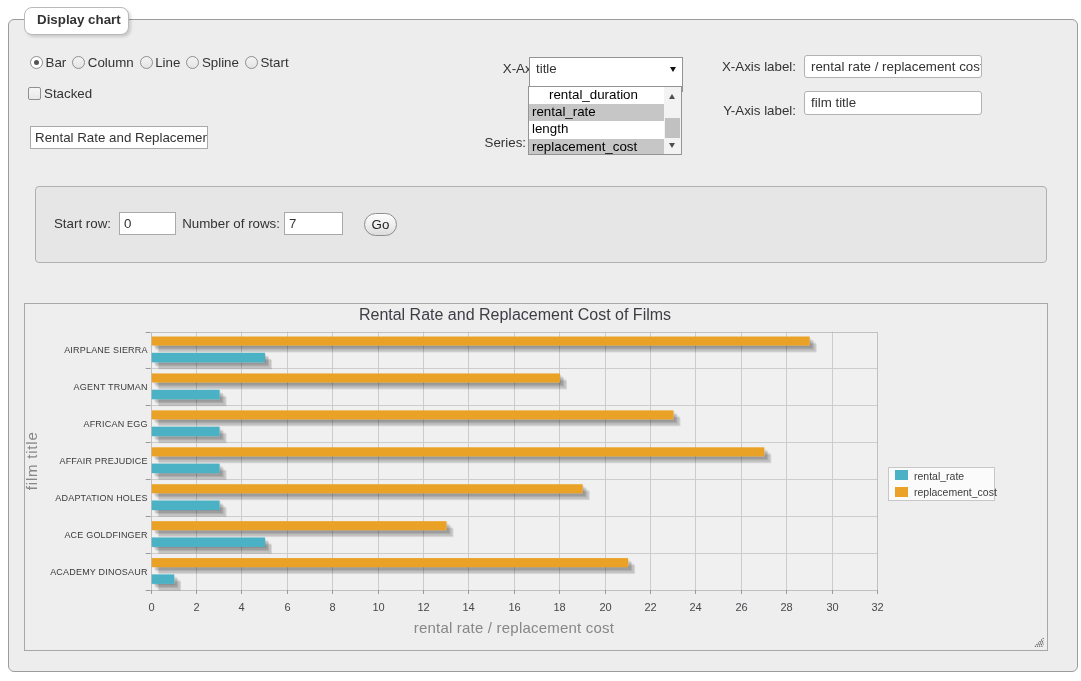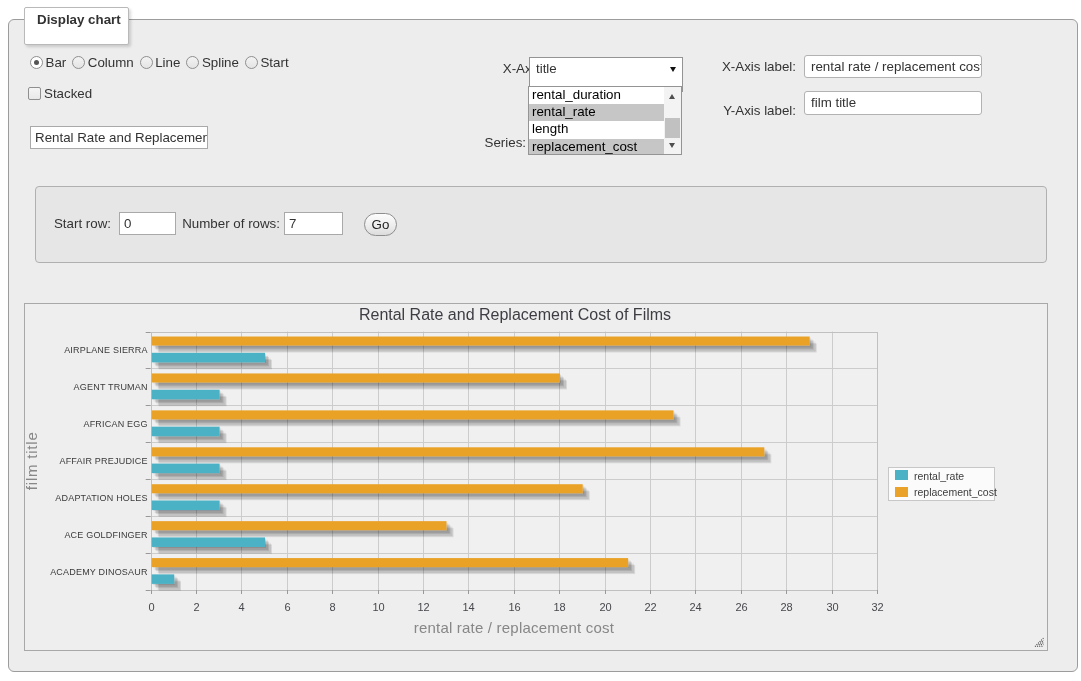--- a/index.html
+++ b/index.html
@@ -6,37 +6,37 @@
 .lbl{position:absolute;line-height:23px;height:23px;text-align:right;color:#333;}
 .inp{position:absolute;background:#fff;border:1px solid #a9a9a9;box-sizing:border-box;line-height:21px;padding:0 0 0 4px;color:#333;white-space:nowrap;overflow:hidden;}
 .radio{display:inline-block;width:11px;height:11px;border-radius:50%;border:1px solid #8f8f8f;background:linear-gradient(#f3f3f3,#e4e4e4);vertical-align:-2px;margin-right:2.5px;position:relative;}
 .radio.sel{background:#fff;}
 .radio.sel:after{content:"";position:absolute;left:3px;top:3px;width:5px;height:5px;border-radius:50%;background:#555;}
 .rlbl{margin-right:6px;}
 </style></head><body>
 
 <div class="abs" style="left:8px;top:19px;width:1070px;height:653px;background:#ededed;border:1px solid #9c9c9c;border-radius:6px;box-sizing:border-box;"></div>
 
-<div class="abs" style="left:24px;top:7px;width:105px;height:38px;background:#fff;border:1px solid #b9b9b9;border-radius:2px;box-sizing:border-box;box-shadow:2px 2px 3px rgba(0,0,0,0.15);line-height:23px;padding-left:12px;font-weight:bold;color:#333;">Display chart</div>
+<div class="abs" style="left:24px;top:7px;width:105px;height:28px;background:#fff;border:1px solid #b9b9b9;border-radius:8px;box-sizing:border-box;box-shadow:2px 2px 3px rgba(0,0,0,0.15);line-height:23px;padding-left:12px;font-weight:bold;color:#333;">Display chart</div>
 
 <div class="abs" style="left:30px;top:56px;height:14px;line-height:14px;">
 <span class="radio sel"></span><span class="rlbl">Bar</span><span class="radio"></span><span class="rlbl">Column</span><span class="radio"></span><span class="rlbl">Line</span><span class="radio"></span><span class="rlbl">Spline</span><span class="radio"></span><span class="rlbl">Start</span>
 </div>
 
 <div class="abs" style="left:28px;top:87px;height:14px;line-height:14px;">
 <span style="display:inline-block;width:11px;height:11px;border-radius:2px;border:1px solid #8f8f8f;background:linear-gradient(#f5f5f5,#e8e8e8);vertical-align:-2px;margin-right:3px;"></span><span>Stacked</span>
 </div>
 
 <div class="inp" style="left:30px;top:126px;width:178px;height:23px;">Rental Rate and Replacement Cost of Films</div>
 
 <div class="lbl" style="left:465px;top:57px;width:80px;">X-Axis:</div>
 <div class="inp" style="left:529px;top:57px;width:154px;height:35px;padding-left:6px;border-color:#949494;">title<span style="position:absolute;right:6px;top:9px;width:0;height:0;border-left:3.5px solid transparent;border-right:3.5px solid transparent;border-top:5px solid #111;"></span></div>
 
 <div class="abs" style="left:528px;top:86px;width:154px;height:69px;background:#fff;border:1px solid #949494;box-sizing:border-box;overflow:hidden;">
-<div style="height:17px;line-height:16.5px;padding-left:3px;color:#000;">rental_duration</div>
+<div style="height:17px;line-height:16.5px;padding-left:20px;color:#000;">rental_duration</div>
 <div style="height:16.5px;line-height:16.5px;padding-left:3px;color:#000;background:#c6c6c6;">rental_rate</div>
 <div style="height:18px;line-height:16.5px;padding-left:3px;color:#000;">length</div>
 <div style="height:16.5px;line-height:16.5px;padding-left:3px;color:#000;background:#c6c6c6;">replacement_cost</div>
 <div style="position:absolute;right:0;top:0;width:17px;height:67px;background:#f3f3f3;">
 <span style="position:absolute;left:4.5px;top:7px;width:0;height:0;border-left:3.5px solid transparent;border-right:3.5px solid transparent;border-bottom:5px solid #505050;"></span>
 <span style="position:absolute;left:1px;top:31px;width:15px;height:20px;background:#c1c1c1;"></span>
 <span style="position:absolute;left:4.5px;bottom:6px;width:0;height:0;border-left:3.5px solid transparent;border-right:3.5px solid transparent;border-top:5px solid #505050;"></span>
 </div>
 </div>
 <div class="lbl" style="left:445px;top:134px;width:81px;height:17px;line-height:17px;">Series:</div>

